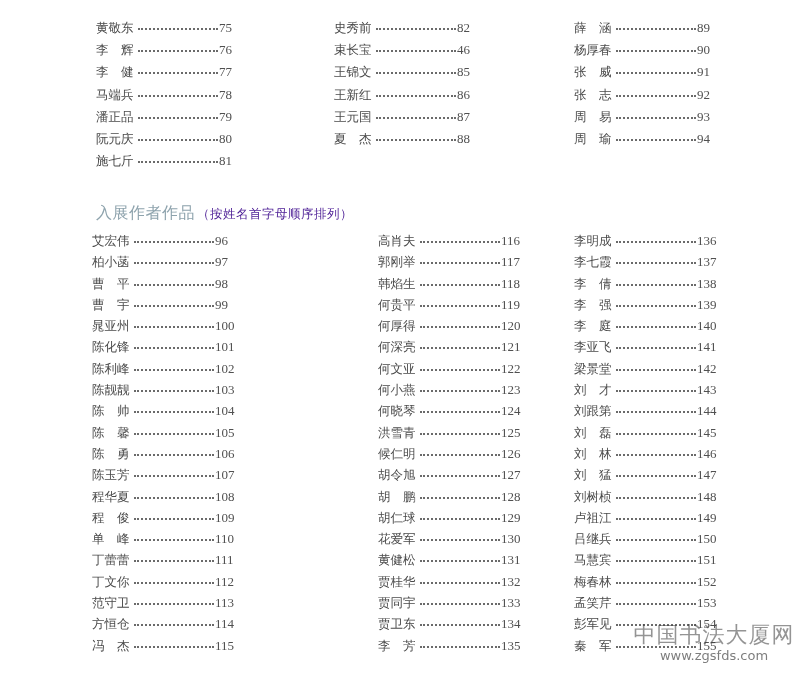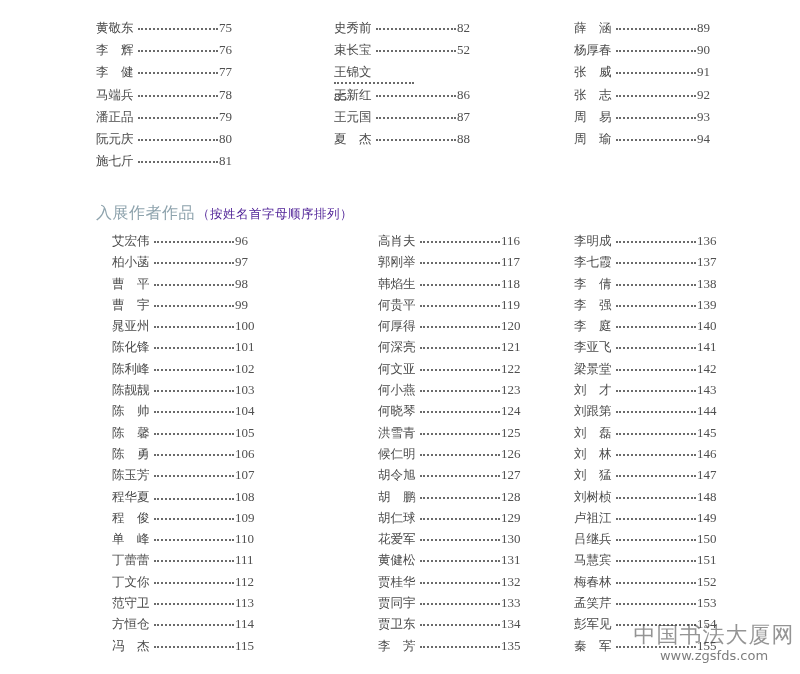--- a/index.html
+++ b/index.html
@@ -74,23 +74,23 @@
     </div>
     <div class="col" style="left: 334px; top: 17px;">
       <div class="row" style="height: 22.2px; line-height: 22.2px;">
         <span class="name">史秀前</span>
         <span class="dots"></span>
         <span class="page">82</span>
       </div>
       <div class="row" style="height: 22.2px; line-height: 22.2px;">
         <span class="name">束长宝</span>
         <span class="dots"></span>
-        <span class="page">52</span>
-      </div>
-      <div class="row" style="height: 22.2px; line-height: 22.2px; flex-direction: column;">
+        <span class="page">46</span>
+      </div>
+      <div class="row" style="height: 22.2px; line-height: 22.2px;">
         <span class="name">王锦文</span>
         <span class="dots"></span>
         <span class="page">85</span>
       </div>
       <div class="row" style="height: 22.2px; line-height: 22.2px;">
         <span class="name">王新红</span>
         <span class="dots"></span>
         <span class="page">86</span>
       </div>
       <div class="row" style="height: 22.2px; line-height: 22.2px;">
@@ -136,21 +136,21 @@
         <span class="page">94</span>
       </div>
     </div>
   </div>
 
 <div class="section-title">
   <span>入展作者作品</span><span class="sub">（按姓名首字母顺序排列）</span>
 </div>
 
 <div id="bottom-cols">
-    <div class="col" style="left: 112px; top: 230px;">
+    <div class="col" style="left: 92px; top: 230px;">
       <div class="row" style="height: 21.3px; line-height: 21.3px;">
         <span class="name">艾宏伟</span>
         <span class="dots"></span>
         <span class="page">96</span>
       </div>
       <div class="row" style="height: 21.3px; line-height: 21.3px;">
         <span class="name">柏小菡</span>
         <span class="dots"></span>
         <span class="page">97</span>
       </div>
@@ -197,21 +197,21 @@
       <div class="row" style="height: 21.3px; line-height: 21.3px;">
         <span class="name">陈　勇</span>
         <span class="dots"></span>
         <span class="page">106</span>
       </div>
       <div class="row" style="height: 21.3px; line-height: 21.3px;">
         <span class="name">陈玉芳</span>
         <span class="dots"></span>
         <span class="page">107</span>
       </div>
-      <div class="row" style="height: 21.3px; line-height: 21.3px; align-items: center;">
+      <div class="row" style="height: 21.3px; line-height: 21.3px;">
         <span class="name">程华夏</span>
         <span class="dots"></span>
         <span class="page">108</span>
       </div>
       <div class="row" style="height: 21.3px; line-height: 21.3px;">
         <span class="name">程　俊</span>
         <span class="dots"></span>
         <span class="page">109</span>
       </div>
       <div class="row" style="height: 21.3px; line-height: 21.3px;">

